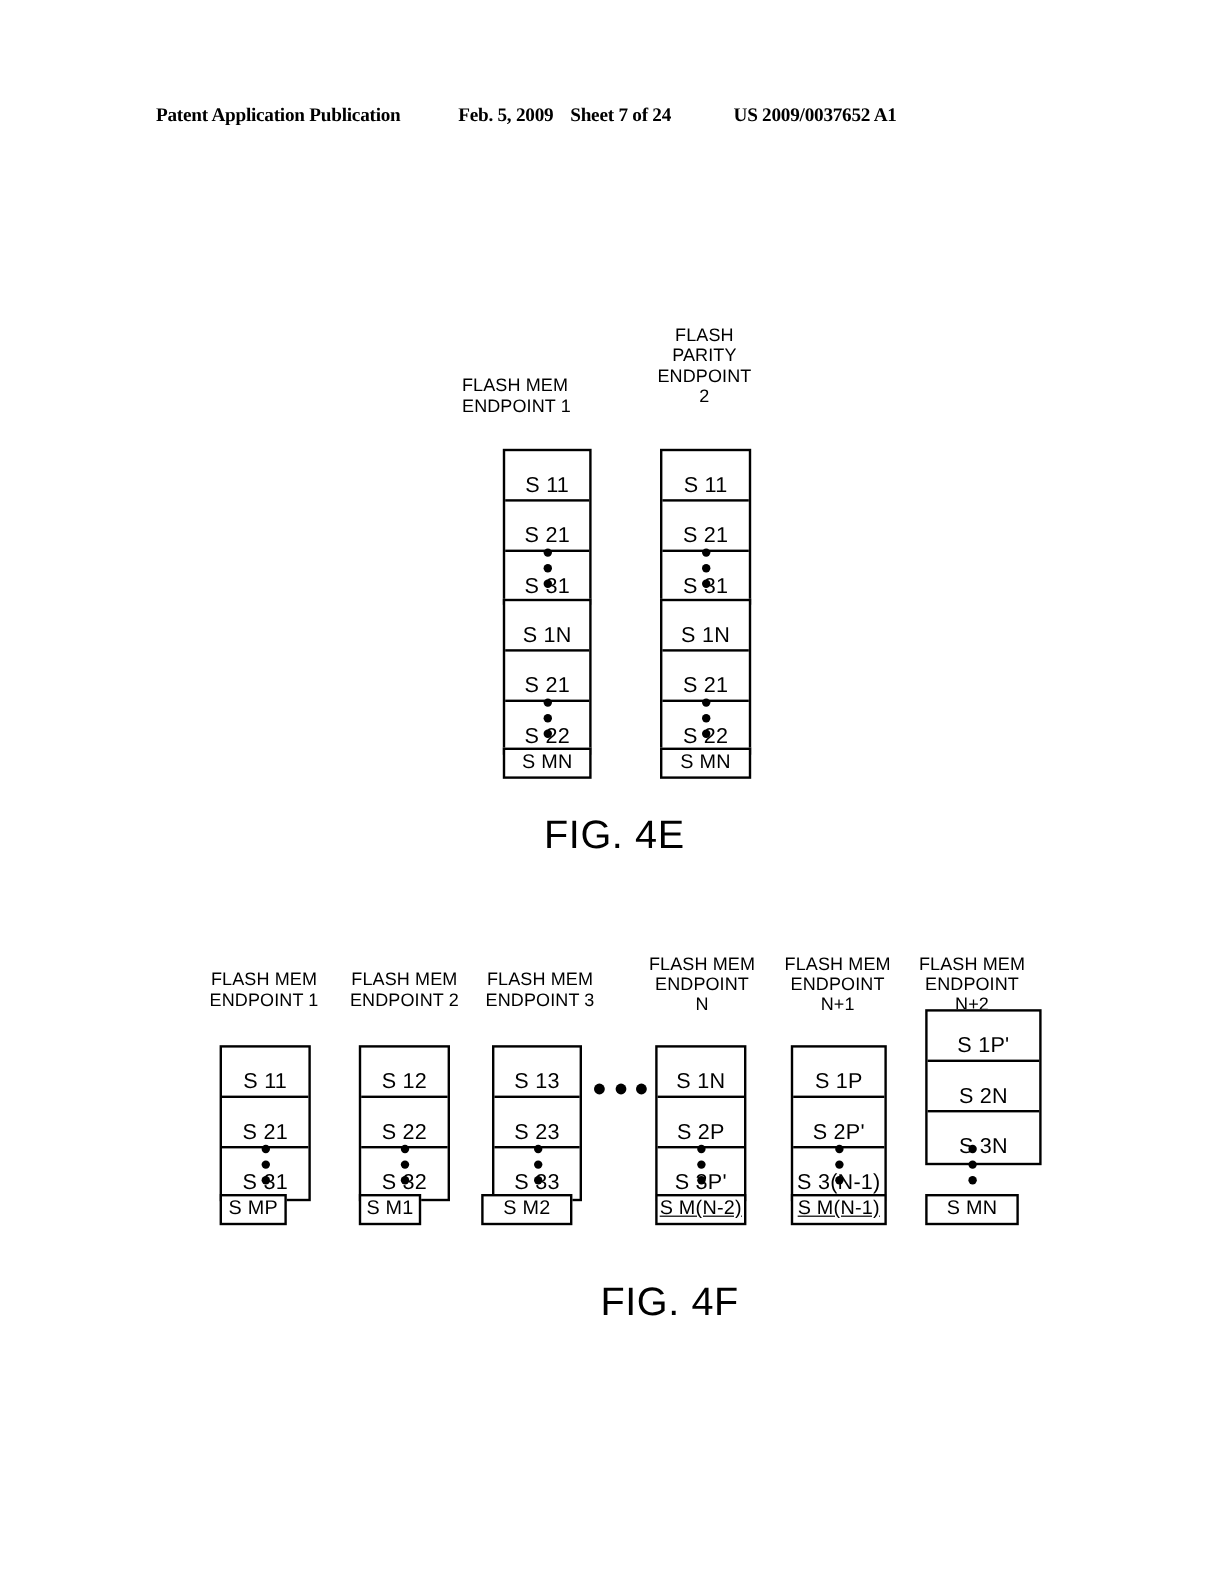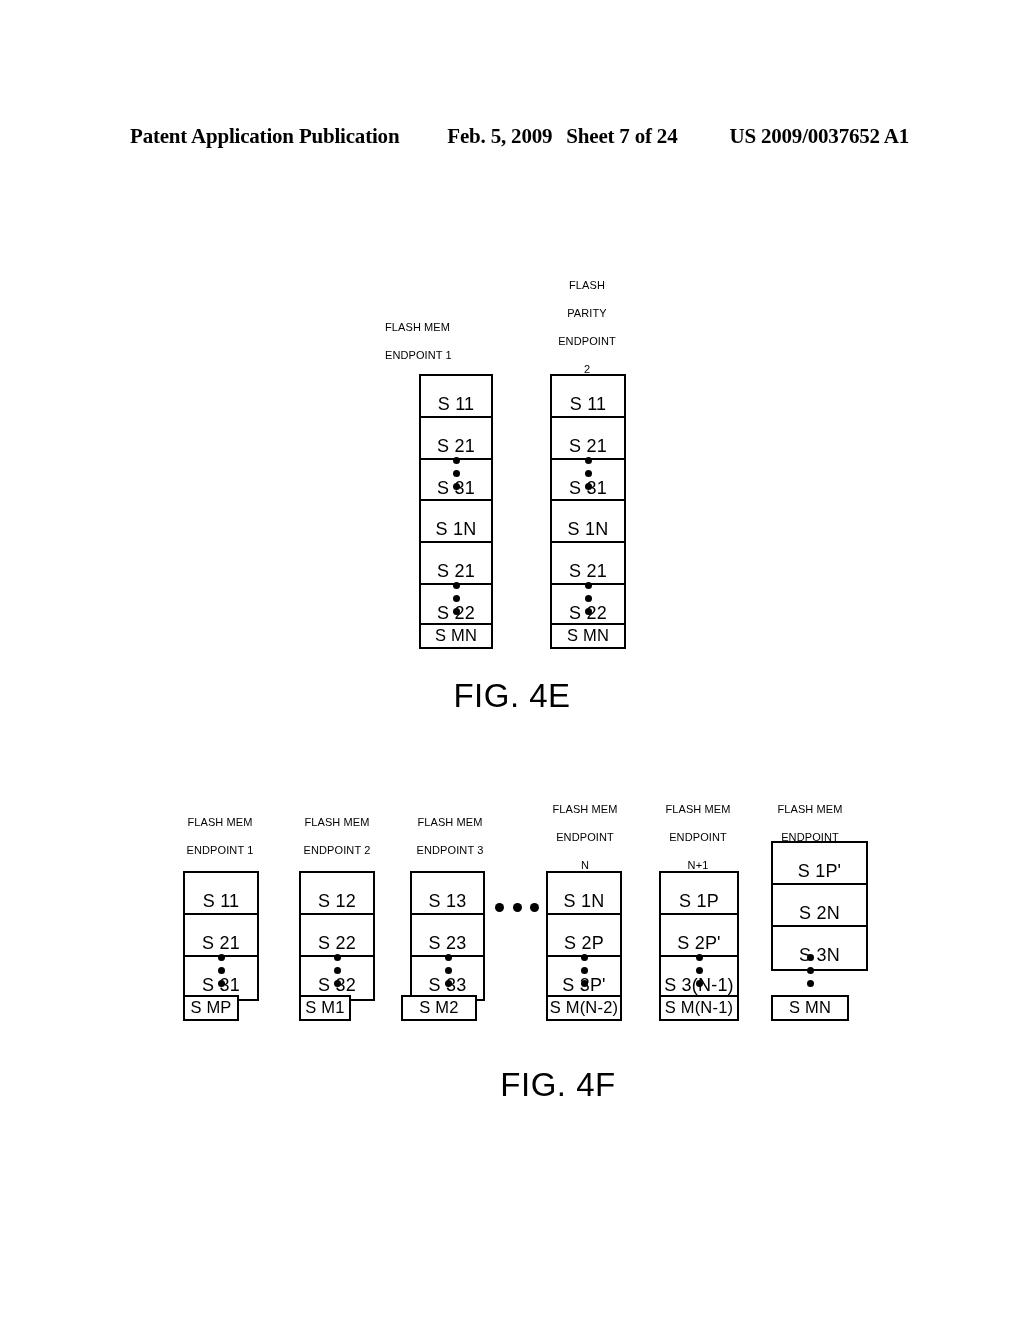--- a/index.html
+++ b/index.html
@@ -20,36 +20,36 @@
   
   .page-header {
     position: absolute;
     top: 88px;
     left: 130px;
     width: 764px;
     display: flex;
     align-items: baseline;
     font-family: "Liberation Serif", serif;
     font-weight: bold;
-    font-size: 21px;
+    font-size: 16px;
     letter-spacing: -0.2px;
     white-space: nowrap;
   }
   .hdr-pub    { flex: 0 0 auto; }
-  .hdr-date   { flex: 0 0 auto; margin-left: 48px; margin-top: 36px; }
+  .hdr-date   { flex: 0 0 auto; margin-left: 48px; }
   .hdr-sheet  { flex: 0 0 auto; margin-left: 14px; }
   .hdr-number { flex: 0 0 auto; margin-left: 52px; }
 
   
   .figure { position: absolute; }
 
   .col-label {
     position: absolute;
-    font-size: 11px;
-    line-height: 28px;
+    font-size: 15px;
+    line-height: 17px;
     letter-spacing: 0.1px;
     white-space: pre-line;
     text-align: center;
   }
 
   
   .stack {
     position: absolute;
     border: 2.5px solid #000;
     background: #fff;
@@ -75,21 +75,21 @@
     border: 2.5px solid #000;
     background: #fff;
     box-sizing: border-box;
     height: 26px;
     line-height: 21px;
     text-align: center;
     font-size: 16.5px;
     letter-spacing: 0.2px;
     white-space: nowrap;
   }
-  .box.overflow { overflow: visible; }
+  .box.overflow { overflow: visible; text-decoration: underline; }
 
   
   .vdots {
     position: absolute;
     width: 8px;
     display: flex;
     flex-direction: column;
     align-items: center;
     justify-content: space-between;
   }

